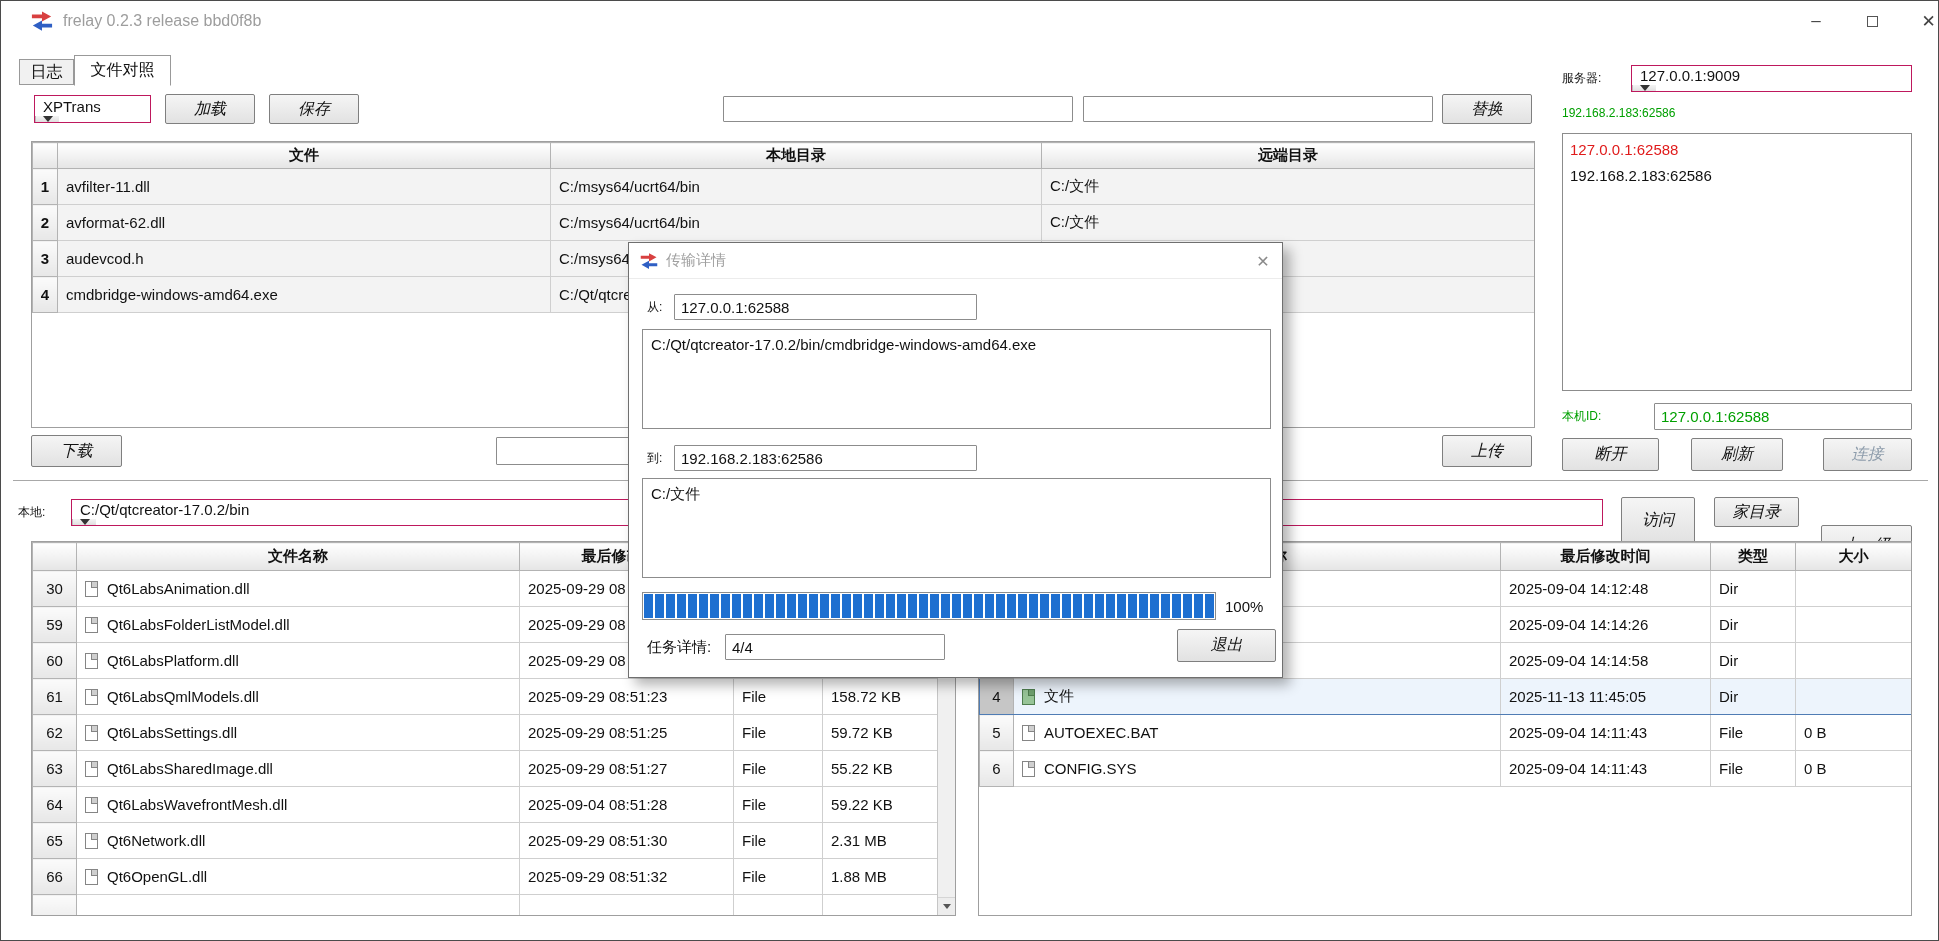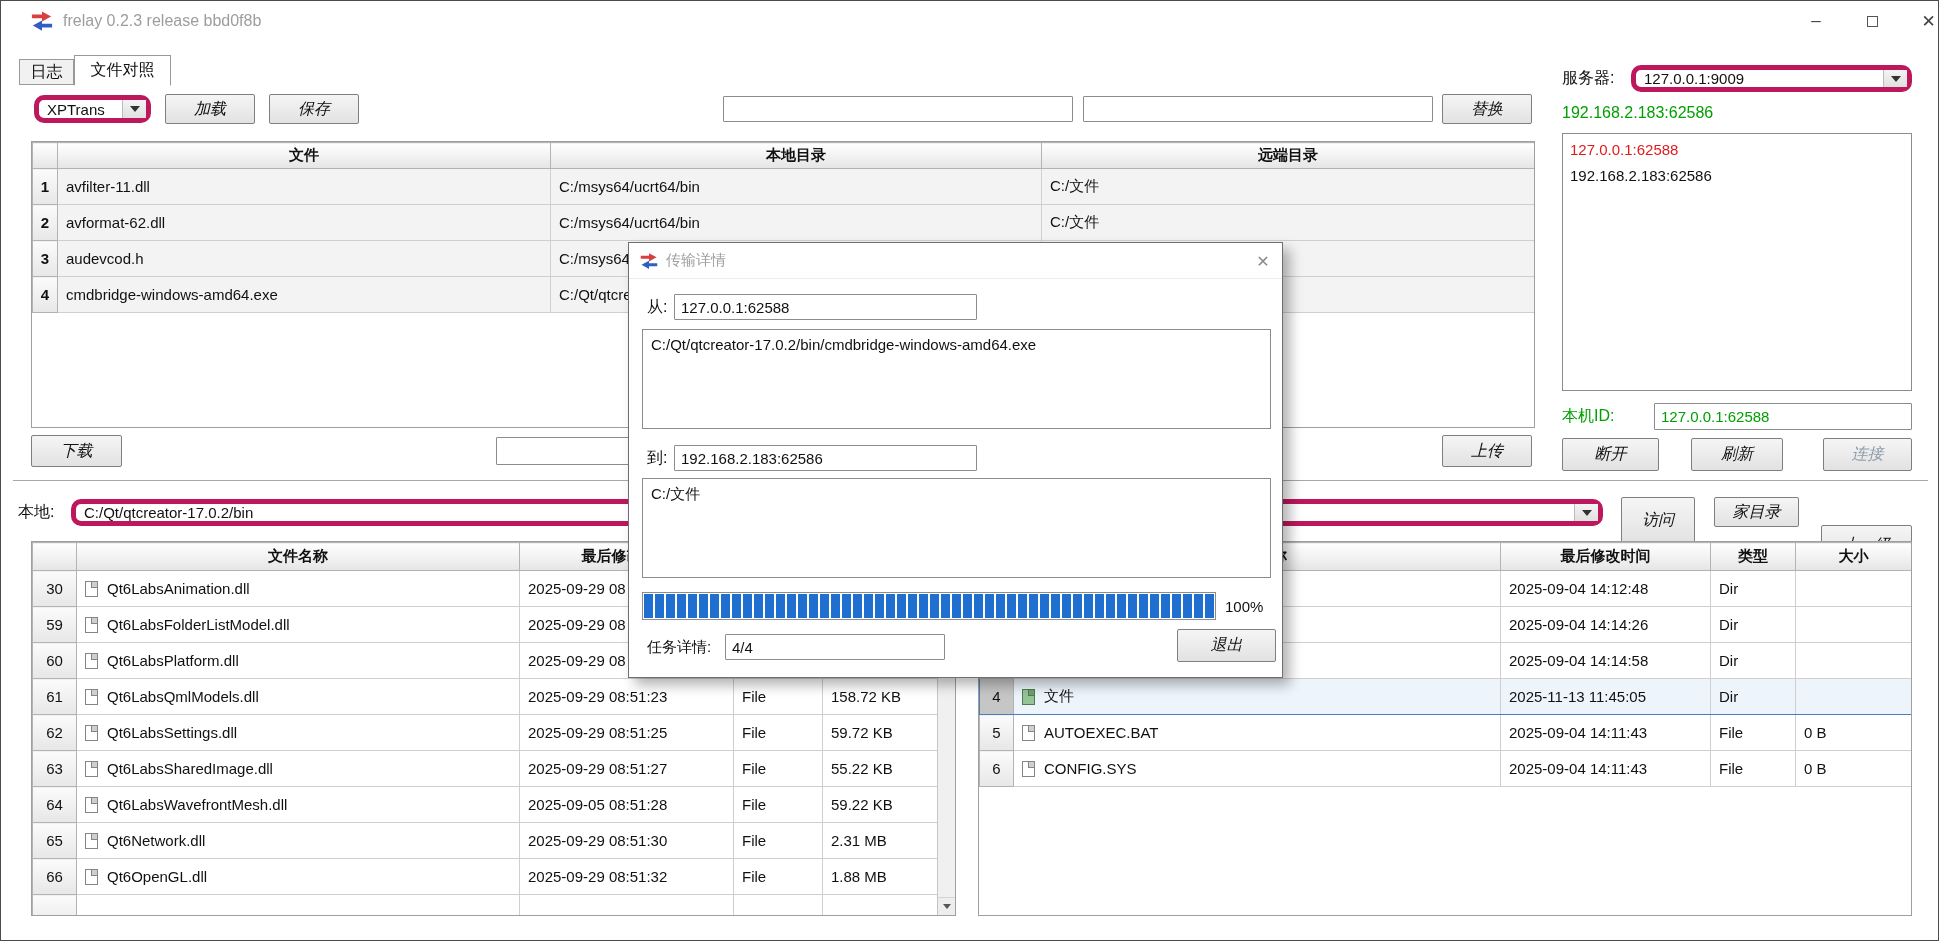--- a/index.html
+++ b/index.html
@@ -14,27 +14,27 @@
   .maxbox{width:11px;height:11px;border:1px solid #555;display:inline-block;}
   
   .tab{position:absolute;display:flex;align-items:center;justify-content:center;border:1px solid #999;background:#f1f1f1;font-size:16px;}
   .tab.active{background:#fff;border-bottom:1px solid #fff;z-index:2;}
   
   .btn{position:absolute;display:flex;align-items:center;justify-content:center;background:linear-gradient(#f5f5f5,#e2e2e2);border:1px solid #7f7f7f;border-radius:2px;font-size:16px;color:#111;cursor:default;font-style:italic;}
   .btn.dim{color:#8d9cab;}
   
   .tin{position:absolute;border:1px solid #8c8c8c;background:#fff;font-family:inherit;font-size:15px;padding:0 6px;color:#111;border-radius:1px;}
   .tin.green{color:#00a000;}
-  .combo{position:absolute;border:5px solid #be185d;background:#fff;display:flex;align-items:stretch;font-size:15px;border-radius:10px;}
+  .combo{position:absolute;border:1px solid #be185d;background:#fff;display:flex;align-items:stretch;font-size:15px;border-radius:0;flex-direction:column;}
   .combo .ctxt{flex:1;display:flex;align-items:center;padding:0 8px;white-space:nowrap;overflow:hidden;}
   .combo .carr{width:24px;display:flex;align-items:center;justify-content:center;border-left:1px solid #bcbcbc;background:linear-gradient(#f4f4f4,#e0e0e0);}
   .tri{width:0;height:0;border-left:5px solid transparent;border-right:5px solid transparent;border-top:6px solid #333;}
   .tri-up{width:0;height:0;border-left:4px solid transparent;border-right:4px solid transparent;border-bottom:5px solid #555;}
   .tri-dn{width:0;height:0;border-left:4px solid transparent;border-right:4px solid transparent;border-top:5px solid #555;}
-  .lbl{position:absolute;display:flex;align-items:center;font-size:16px;color:#111;white-space:nowrap;}
+  .lbl{position:absolute;display:flex;align-items:center;font-size:12px;color:#111;white-space:nowrap;}
   .lbl.green{color:#00a000;}
   
   .tblbox{position:absolute;border:1px solid #9f9f9f;background:#fff;overflow:hidden;}
   table{border-collapse:collapse;table-layout:fixed;}
   th,td{border:1px solid #cfcfcf;overflow:hidden;white-space:nowrap;font-size:15px;font-weight:normal;}
   th{background:linear-gradient(#ffffff,#e5e5e5);border-color:#b3b3b3;font-weight:bold;text-align:center;height:28px;padding:0 4px;}
   td{height:36px;padding:0 8px;background:#fff;}
   td.nc{background:linear-gradient(#fbfbfb,#e7e7e7);border-color:#b3b3b3;text-align:center;padding:0 2px;}
   .maptbl td{background:#f3f3f3;}
   .maptbl td.nc{background:linear-gradient(#fbfbfb,#e7e7e7);font-weight:bold;}
@@ -277,21 +277,21 @@
         <td>55.22 KB</td>
       </tr>
       <tr>
         <td class="nc">64</td>
         <td>
               <div class="namecell">
                 <span class="pg"></span>
                 <span>Qt6LabsWavefrontMesh.dll</span>
               </div>
             </td>
-        <td>2025-09-05 08:51:28</td>
+        <td>2025-09-04 08:51:28</td>
         <td>File</td>
         <td>59.22 KB</td>
       </tr>
       <tr>
         <td class="nc">65</td>
         <td>
               <div class="namecell">
                 <span class="pg"></span>
                 <span>Qt6Network.dll</span>
               </div>

